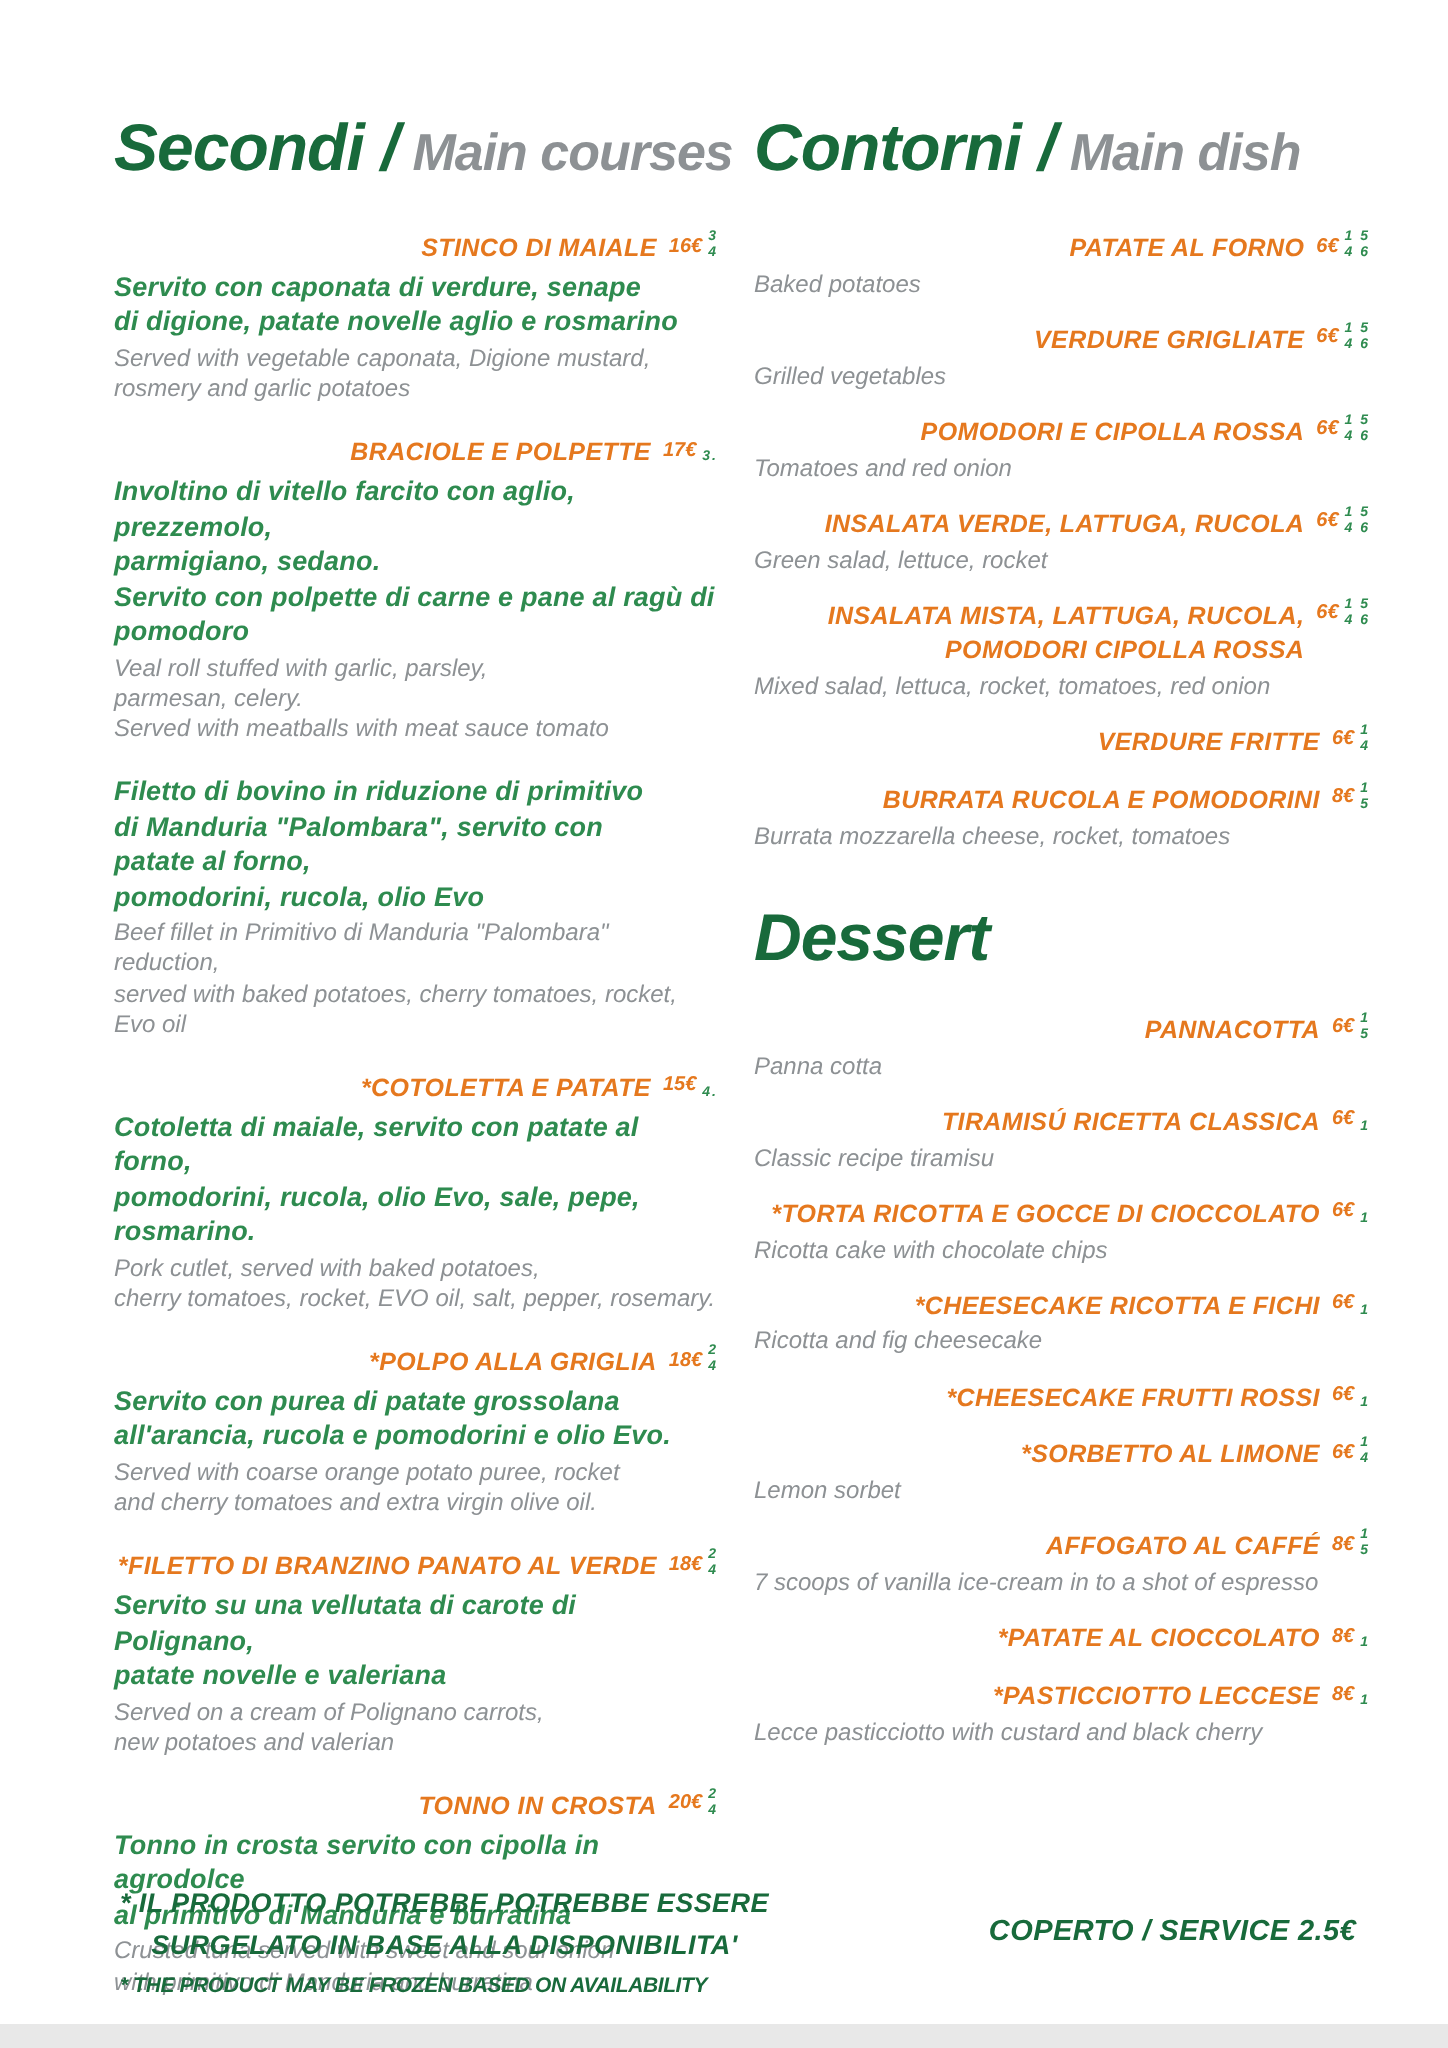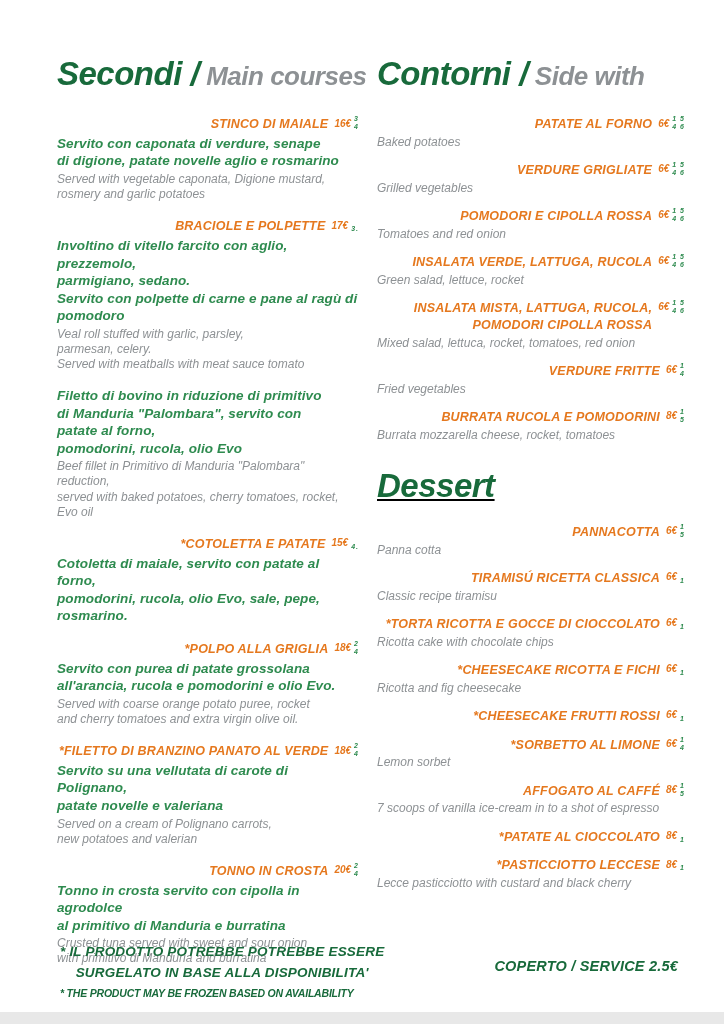--- a/index.html
+++ b/index.html
@@ -4,21 +4,21 @@
 <style>
   html,body{margin:0;padding:0;background:#e8e8e8;}
   .page{position:relative;width:724px;height:1012px;background:#ffffff;margin:0 auto;
         font-family:"Liberation Sans",sans-serif;overflow:hidden;}
   .cols{position:absolute;top:55px;left:57px;display:flex;gap:18px;}
   .col-left{width:302px;}
   .col-right{width:308px;}
   .sec-title{margin:0 0 22px;font-style:italic;font-weight:bold;white-space:nowrap;}
   .t-it{color:#186A3B;font-size:33px;letter-spacing:-0.5px;}
   .t-en{color:#8D9194;font-size:26px;margin-left:7px;letter-spacing:-0.5px;}
-  .dessert-title{margin:24px 0 18px;text-decoration:underline;}
+  .dessert-title{margin:24px 0 18px;}
   .item{margin-bottom:11px;}
   .col-left .item{margin-bottom:15px;}
   .row{display:flex;align-items:flex-start;gap:6px;text-align:right;}
   .nm{flex:1;color:#E5781E;font-weight:bold;font-style:italic;font-size:12.5px;
       letter-spacing:0.2px;line-height:1.35;white-space:pre-line;padding-top:1px;}
   .pr{display:inline-flex;align-items:center;gap:3px;flex:none;}
   .pv{color:#E5781E;font-weight:bold;font-style:italic;font-size:10px;}
   .al{display:inline-flex;flex-direction:column;justify-content:center;line-height:1;}
   .a1,.a2{font-size:7px;min-height:8px;color:#2E8B4F;font-weight:bold;font-style:italic;
           letter-spacing:1px;white-space:pre;}
@@ -99,20 +99,22 @@
           <span class="pr">
             <span class="pv">15€</span>
             <span class="al">
               <span class="a1"></span>
               <span class="a2">4.</span>
             </span>
           </span>
         </div>
         <div class="dit">Cotoletta di maiale, servito con patate al forno,
 pomodorini, rucola, olio Evo, sale, pepe, rosmarino.</div>
+        <div class="den">Pork cutlet, served with baked potatoes,
+cherry tomatoes, rocket, EVO oil, salt, pepper, rosemary.</div>
       </div>
 
       <div class="item">
         <div class="row">
           <span class="nm">*POLPO ALLA GRIGLIA</span>
           <span class="pr">
             <span class="pv">18€</span>
             <span class="al">
               <span class="a1">2</span>
               <span class="a2">4</span>
@@ -155,21 +157,21 @@
         </div>
         <div class="dit">Tonno in crosta servito con cipolla in agrodolce
 al primitivo di Manduria e burratina</div>
         <div class="den">Crusted tuna served with sweet and sour onion
 with primitivo di Manduria and burratina</div>
       </div>
     </div>
 
     <div class="col-right">
       <h2 class="sec-title">
-        <span class="t-it">Contorni /</span><span class="t-en">Side with</span>
+        <span class="t-it">Contorni /</span><span class="t-en">Main dish</span>
       </h2>
 
       <div class="item">
         <div class="row">
           <span class="nm">PATATE AL FORNO</span>
           <span class="pr">
             <span class="pv">6€</span>
             <span class="al">
               <span class="a1">1 5</span>
               <span class="a2">4 6</span>
@@ -240,21 +242,20 @@
         <div class="row">
           <span class="nm">VERDURE FRITTE</span>
           <span class="pr">
             <span class="pv">6€</span>
             <span class="al">
               <span class="a1">1</span>
               <span class="a2">4</span>
             </span>
           </span>
         </div>
-        <div class="den">Fried vegetables</div>
       </div>
 
       <div class="item">
         <div class="row">
           <span class="nm">BURRATA RUCOLA E POMODORINI</span>
           <span class="pr">
             <span class="pv">8€</span>
             <span class="al">
               <span class="a1">1</span>
               <span class="a2">5</span>

